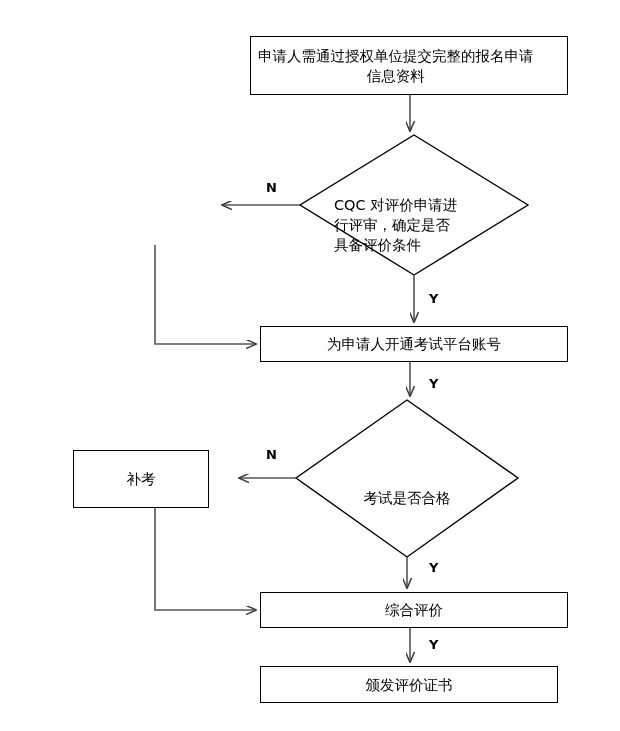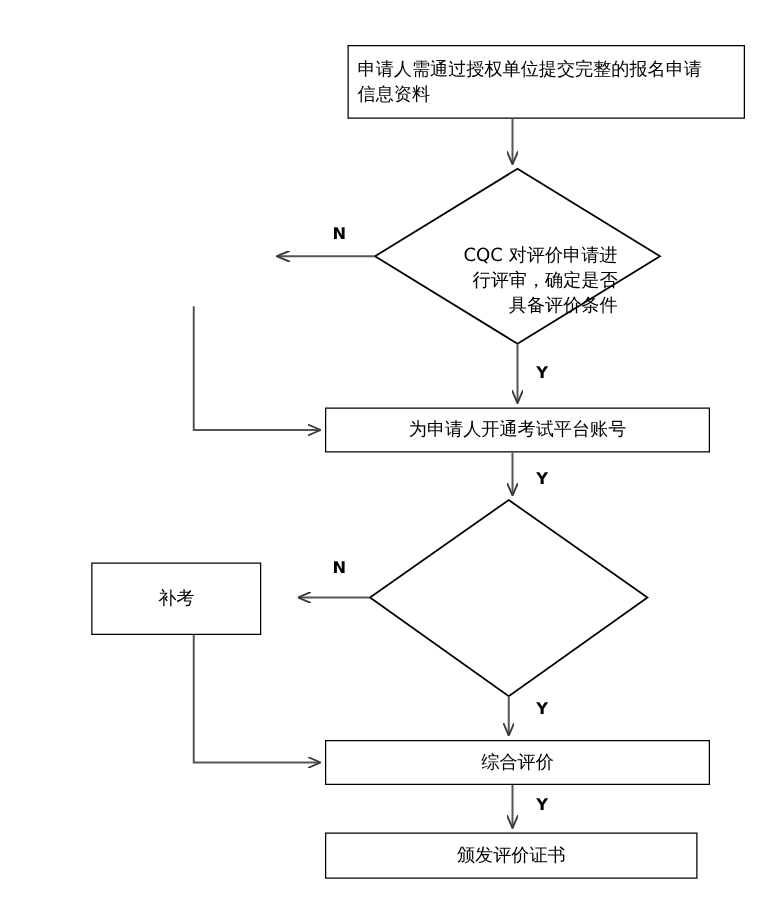--- a/index.html
+++ b/index.html
@@ -33,24 +33,23 @@
     display: flex;
     align-items: center;
     justify-content: center;
     color: #000000;
     font-size: 14.5px;
     line-height: 20px;
     text-align: center;
   }
   .node-box.align-left {
     justify-content: flex-start;
-    text-align: left;
+    text-align: center;
     padding-left: 7px;
     padding-right: 6px;
-    margin-left: 28px;
   }
   .node-text {
     display: block;
     white-space: pre-line;
   }
   .diamond-label {
     position: absolute;
     color: #000000;
     font-size: 14.5px;
     line-height: 20px;
@@ -101,30 +100,33 @@
 
     <path d="M410,628 L410,662" fill="none" stroke="#555555" stroke-width="1.6" marker-end="url(#arrowhead)"></path>
   </svg>
 
   <div class="node-box align-left" style="left:250px; top:36px; width:318px; height:59px;">
     <span class="node-text">申请人需通过授权单位提交完整的报名申请
 信息资料</span>
   </div>
 
   <div class="diamond-label" style="left:334px; top:175px; width:160px;">
-    <span class="node-text" style="display:block; text-align:right;">CQC 对评价申请进
+    <span class="node-text" style="display:block; text-align:left;">CQC 对评价申请进
 行评审，确定是否
 具备评价条件</span>
   </div>
 
 
   <div class="node-box" style="left:260px; top:326px; width:308px; height:36px;">
     <span class="node-text">为申请人开通考试平台账号</span>
   </div>
 
+  <div class="diamond-label" style="left:327px; top:468px; width:160px; text-align:center;">
+    <span class="node-text">考试是否合格</span>
+  </div>
 
   <div class="node-box" style="left:73px; top:450px; width:136px; height:58px;">
     <span class="node-text">补考</span>
   </div>
 
   <div class="node-box" style="left:260px; top:592px; width:308px; height:36px;">
     <span class="node-text">综合评价</span>
   </div>
 
   <div class="node-box" style="left:260px; top:666px; width:298px; height:37px;">

